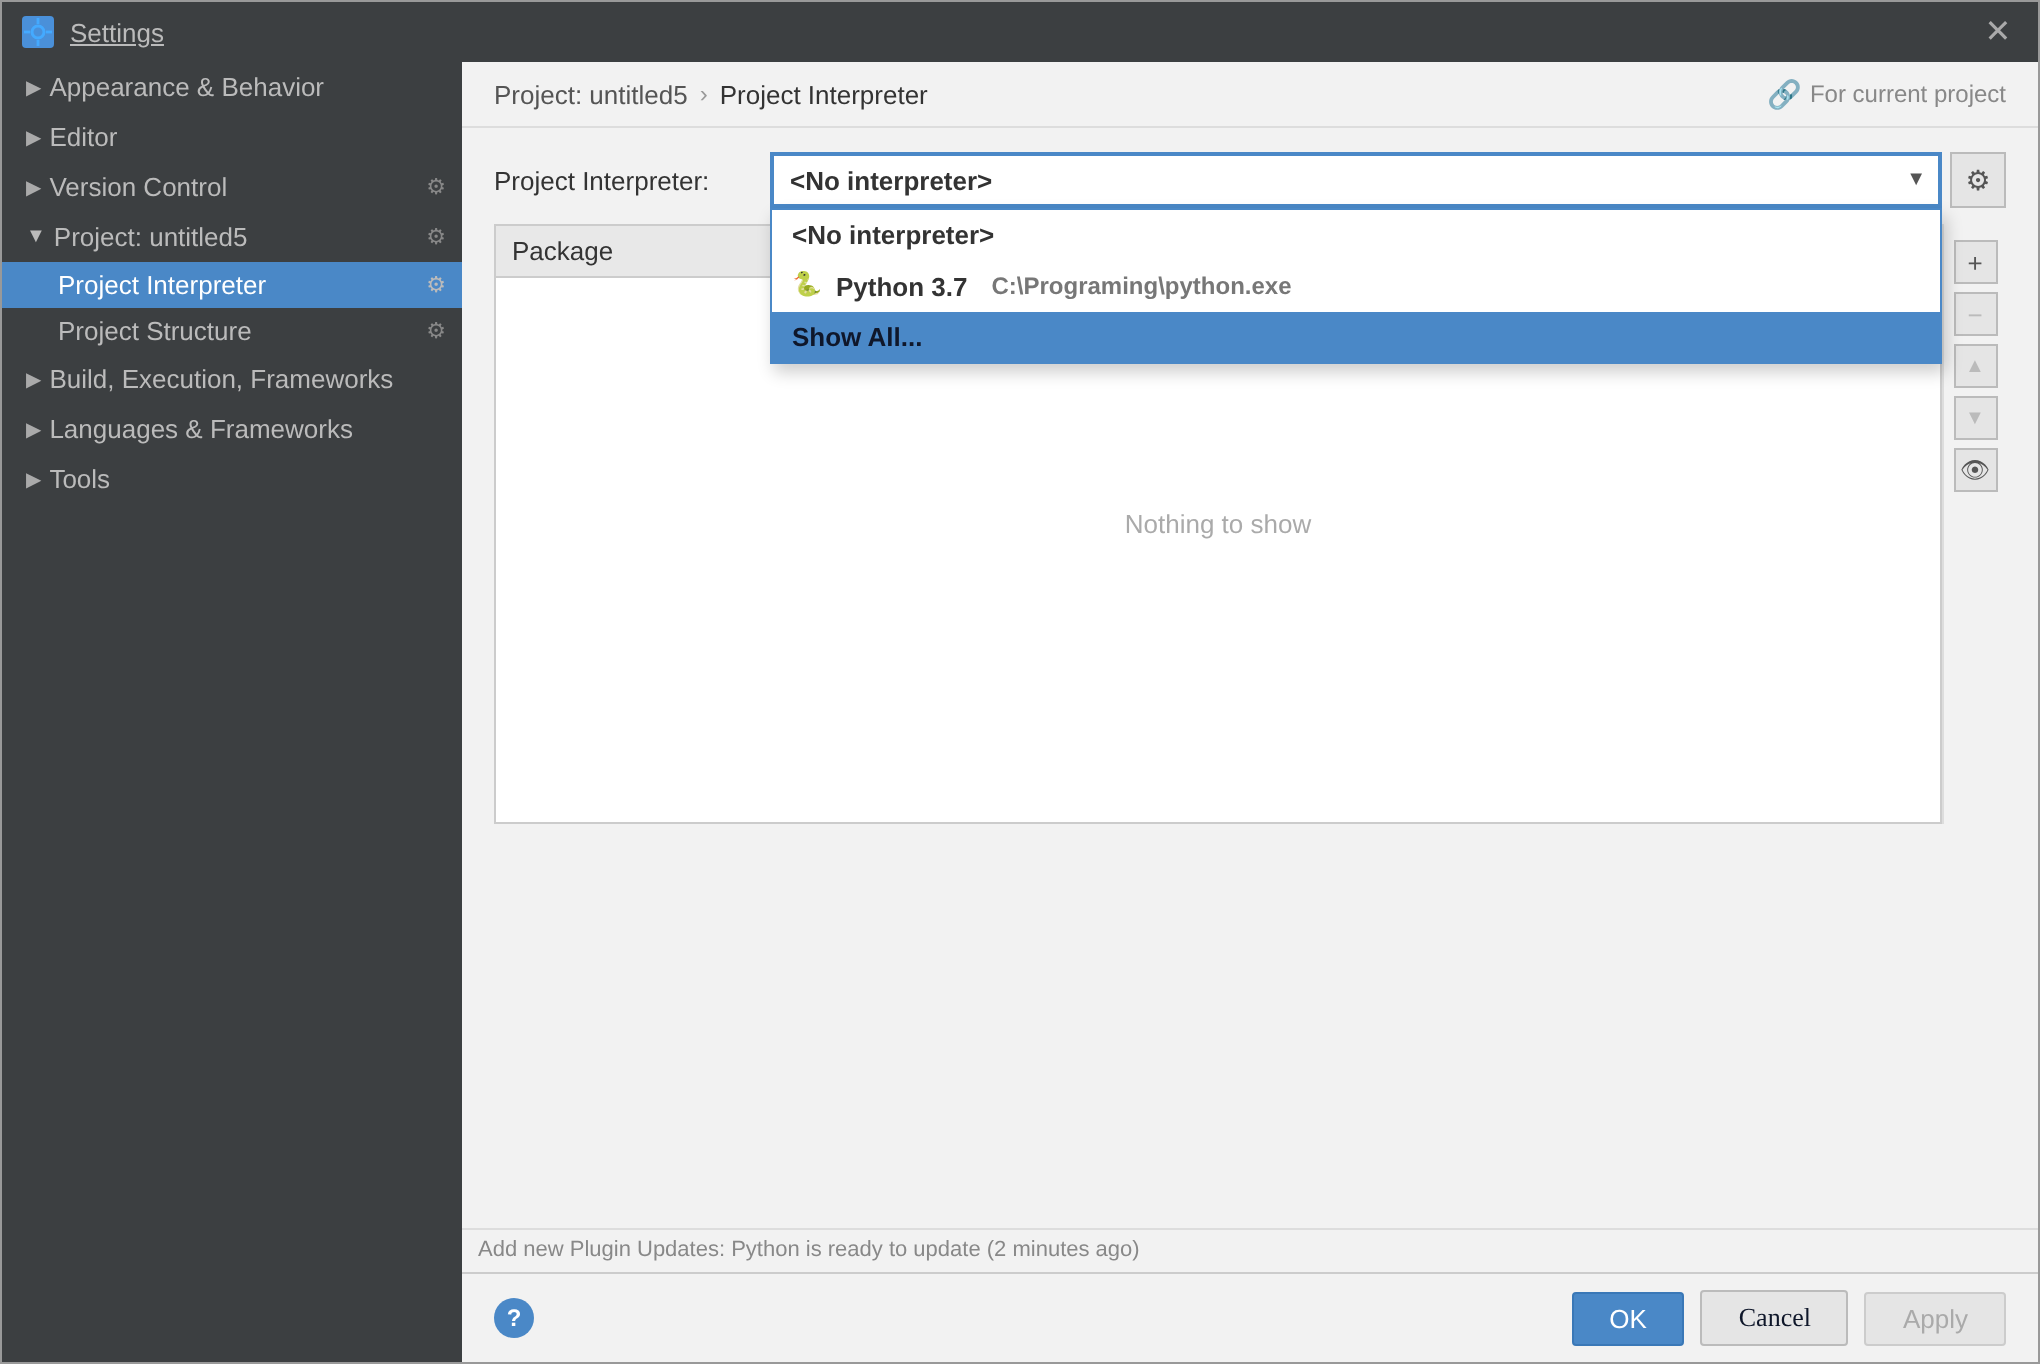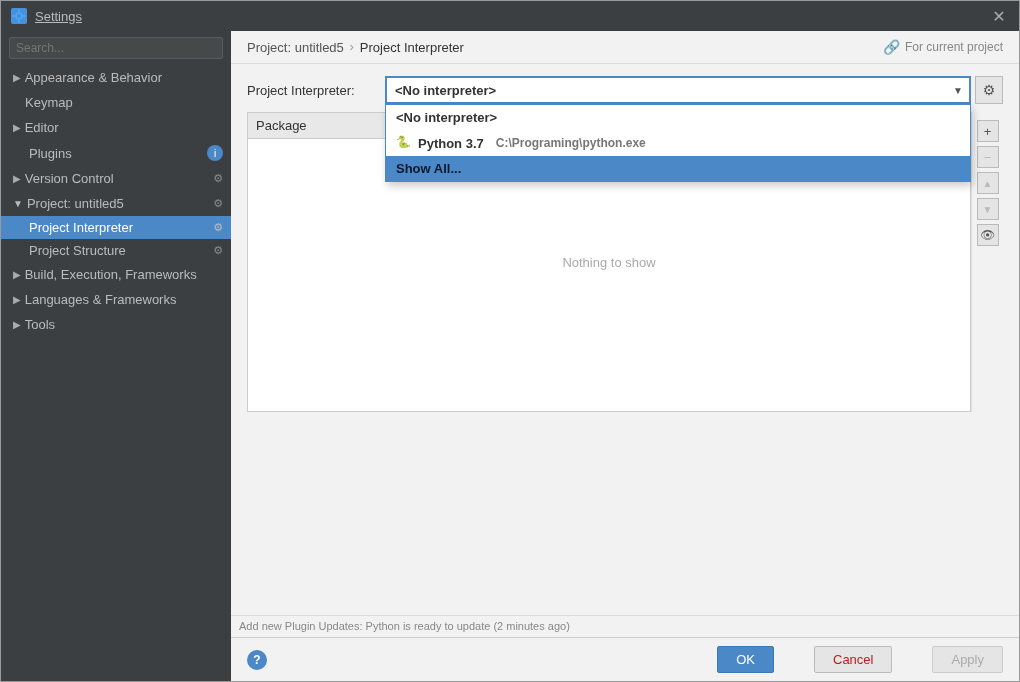--- a/index.html
+++ b/index.html
@@ -280,31 +280,31 @@
       justify-content: flex-end;
       padding: 8px 16px;
       gap: 8px;
       flex-shrink: 0;
     }
     .footer-btn {
       padding: 5px 18px;
       font-size: 13px;
       cursor: pointer;
       border-radius: 2px;
-      margin-left: 32px;
     }
     .footer-btn.ok {
       background: #4a88c7;
       color: white;
       border: 1px solid #3a78b7;
     }
     .footer-btn.cancel {
       background: #e5e5e5;
-      color: #b91c1c;
+      color: #0f172a;
       border: 1px solid #bbb;
+      font-family: Liberation Serif, serif;
     }
     .footer-btn.apply {
       background: #e5e5e5;
       color: #aaa;
       border: 1px solid #ccc;
       cursor: default;
     }
     .help-icon {
       width: 20px;
       height: 20px;
@@ -366,43 +366,32 @@
         </svg>
       </div>
       <span class="title-bar-title">Settings</span>
     </div>
     <span class="title-bar-close">✕</span>
   </div>
 
   <div class="dialog-body">
 
     <div class="sidebar">
-      <div class="search-box">
-        <input class="search-input" type="text" placeholder="Search..." style="">
-      </div>
 
       <div class="sidebar-item">
         <span class="arrow">▶</span>
         <span>Appearance &amp; Behavior</span>
       </div>
 
-      <div class="sidebar-item" style="padding-left:24px;">
-        <span>Keymap</span>
-      </div>
 
       <div class="sidebar-item">
         <span class="arrow">▶</span>
         <span>Editor</span>
       </div>
 
-      <div class="sidebar-item">
-        <span style="margin-right:4px;width:12px;"></span>
-        <span>Plugins</span>
-        <span class="item-icon" style="margin-left:auto;background:#4a88c7;color:white;border-radius:50%;width:16px;height:16px;display:flex;align-items:center;justify-content:center;font-size:10px;">i</span>
-      </div>
 
       <div class="sidebar-item">
         <span class="arrow">▶</span>
         <span>Version Control</span>
         <span class="item-icon">⚙</span>
       </div>
 
       <div class="sidebar-item">
         <span class="arrow" style="color:#bbb;">▼</span>
         <span>Project: untitled5</span>

